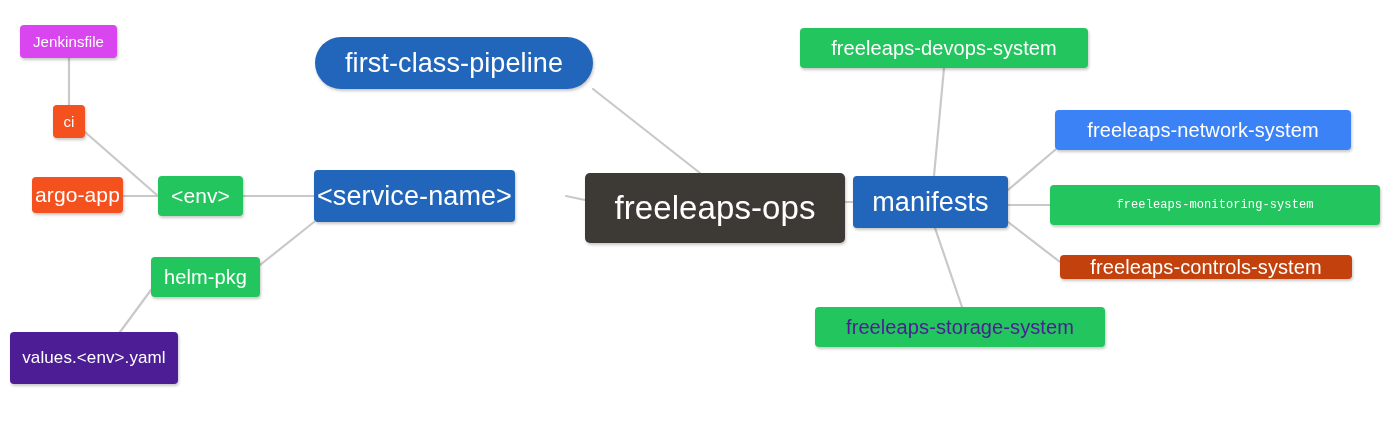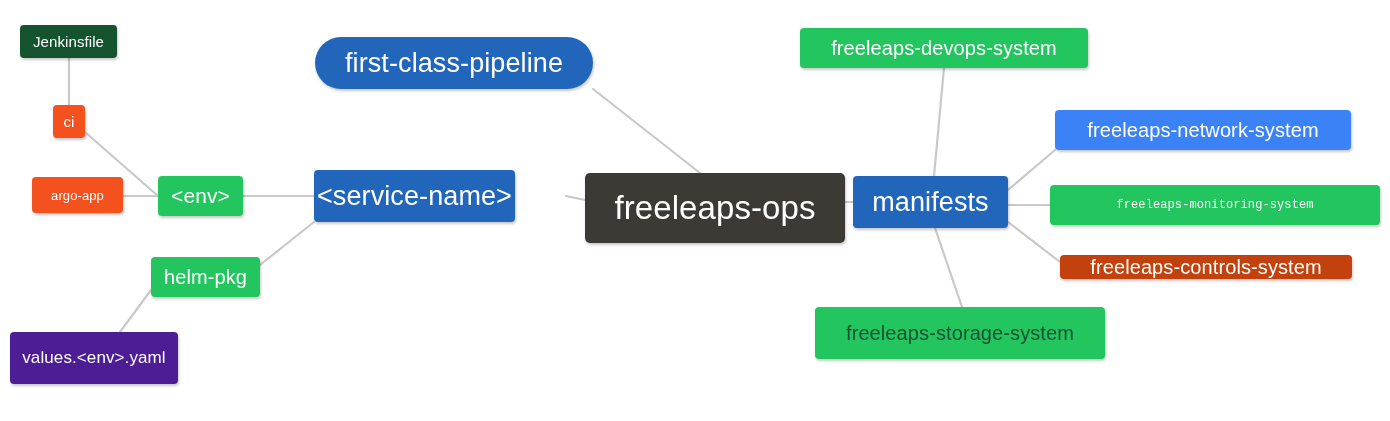--- a/index.html
+++ b/index.html
@@ -60,29 +60,29 @@
       <line x1="566" y1="196" x2="585" y2="200" stroke="#c9c9c9"></line>
       <line x1="593" y1="89" x2="700" y2="173" stroke="#c9c9c9"></line>
       <line x1="845" y1="202" x2="853" y2="202" stroke="#c9c9c9"></line>
       <line x1="934" y1="176" x2="944" y2="68" stroke="#c9c9c9"></line>
       <line x1="1008" y1="190" x2="1055" y2="150" stroke="#c9c9c9"></line>
       <line x1="1008" y1="205" x2="1050" y2="205" stroke="#c9c9c9"></line>
       <line x1="1008" y1="222" x2="1060" y2="262" stroke="#c9c9c9"></line>
       <line x1="935" y1="228" x2="962" y2="307" stroke="#c9c9c9"></line>
     </svg>
   <div id="node-layer">
-      <div class="node" style="left: 20px; top: 25px; width: 97px; height: 33px; background: #14532d; font-size: 15px; color: rgb(255, 255, 255);">Jenkinsfile</div>
+      <div class="node" style="left: 20px; top: 25px; width: 97px; height: 33px; background: #d946ef; font-size: 15px; color: rgb(255, 255, 255);">Jenkinsfile</div>
       <div class="node" style="left: 53px; top: 105px; width: 32px; height: 33px; background: rgb(244, 81, 30); font-size: 15px; color: rgb(255, 255, 255);">ci</div>
-      <div class="node" style="left: 32px; top: 177px; width: 91px; height: 36px; background: rgb(244, 81, 30); font-size: 13px; color: rgb(255, 255, 255);">argo-app</div>
+      <div class="node" style="left: 32px; top: 177px; width: 91px; height: 36px; background: rgb(244, 81, 30); font-size: 21px; color: rgb(255, 255, 255);">argo-app</div>
       <div class="node" style="left: 158px; top: 176px; width: 85px; height: 40px; background: rgb(34, 197, 94); font-size: 21px; color: rgb(255, 255, 255);">&lt;env&gt;</div>
       <div class="node" style="left: 151px; top: 257px; width: 109px; height: 40px; background: rgb(34, 197, 94); font-size: 20px; color: rgb(255, 255, 255);">helm-pkg</div>
       <div class="node" style="left: 10px; top: 332px; width: 168px; height: 52px; background: #4c1d95; font-size: 17px; color: rgb(255, 255, 255);">values.&lt;env&gt;.yaml</div>
       <div class="node" style="left: 314px; top: 170px; width: 201px; height: 52px; background: rgb(34, 102, 187); font-size: 27px; color: rgb(255, 255, 255);">&lt;service-name&gt;</div>
       <div class="node" style="left: 315px; top: 37px; width: 278px; height: 52px; background: rgb(34, 102, 187); font-size: 27px; color: rgb(255, 255, 255); border-radius: 26px;">first-class-pipeline</div>
       <div class="node n-root" style="left: 585px; top: 173px; width: 260px; height: 70px; background: rgb(61, 57, 53); font-size: 33px; color: rgb(255, 255, 255);">freeleaps-ops</div>
       <div class="node" style="left: 853px; top: 176px; width: 155px; height: 52px; background: rgb(34, 102, 187); font-size: 27px; color: rgb(255, 255, 255);">manifests</div>
       <div class="node" style="left: 800px; top: 28px; width: 288px; height: 40px; background: rgb(34, 197, 94); font-size: 20px; color: rgb(255, 255, 255);">freeleaps-devops-system</div>
       <div class="node" style="left: 1055px; top: 110px; width: 296px; height: 40px; background: #3b82f6; font-size: 20px; color: rgb(255, 255, 255);">freeleaps-network-system</div>
       <div class="node" style="left: 1050px; top: 185px; width: 330px; height: 40px; background: rgb(34, 197, 94); font-size: 12px; color: rgb(255, 255, 255); font-family: Liberation Mono, monospace;">freeleaps-monitoring-system</div>
       <div class="node" style="left: 1060px; top: 255px; width: 292px; height: 24px; background: #c2410c; font-size: 20px; color: rgb(255, 255, 255); text-align: right;">freeleaps-controls-system</div>
-      <div class="node" style="left: 815px; top: 307px; width: 290px; height: 52px; background: rgb(34, 197, 94); font-size: 20px; color: #14532d; text-align: right;">freeleaps-storage-system</div>
+      <div class="node" style="left: 815px; top: 307px; width: 290px; height: 40px; background: rgb(34, 197, 94); font-size: 20px; color: #4c1d95; text-align: right;">freeleaps-storage-system</div>
     </div>
 </div>
 
 </body></html>

